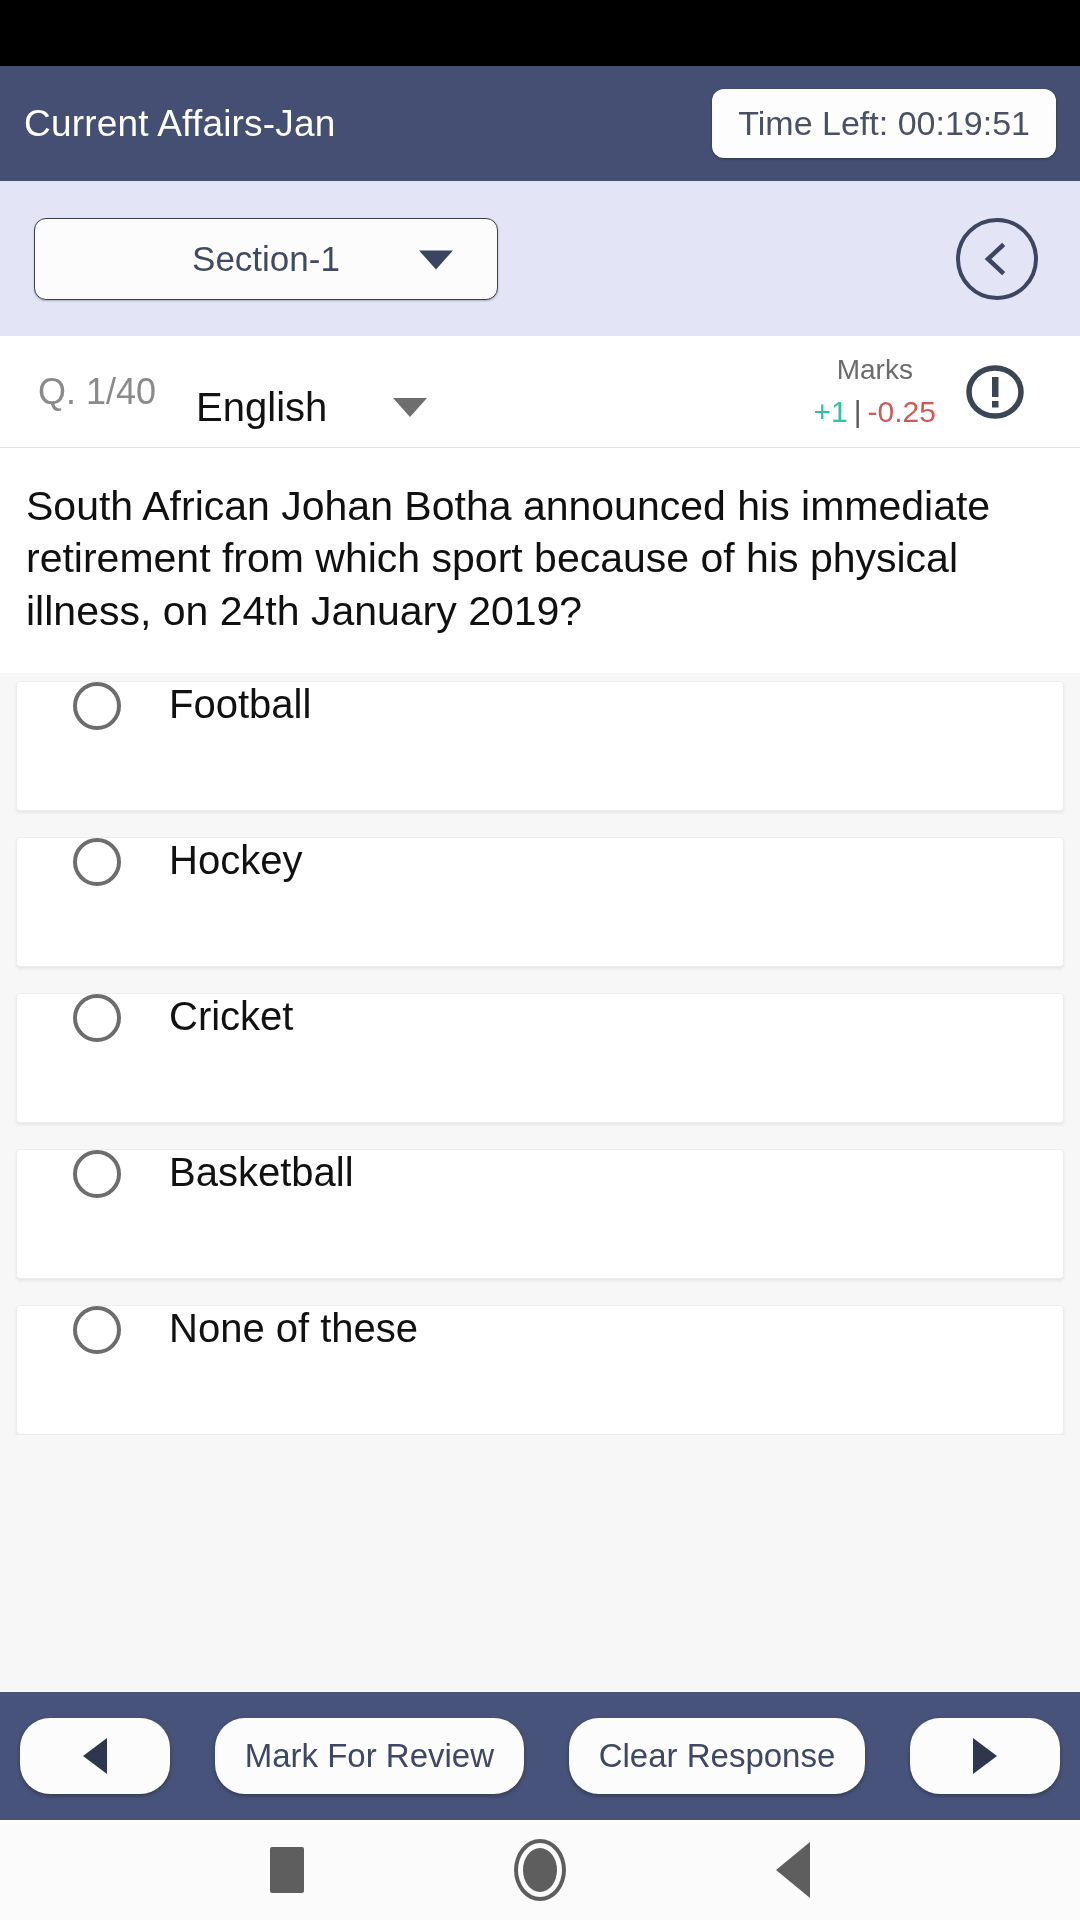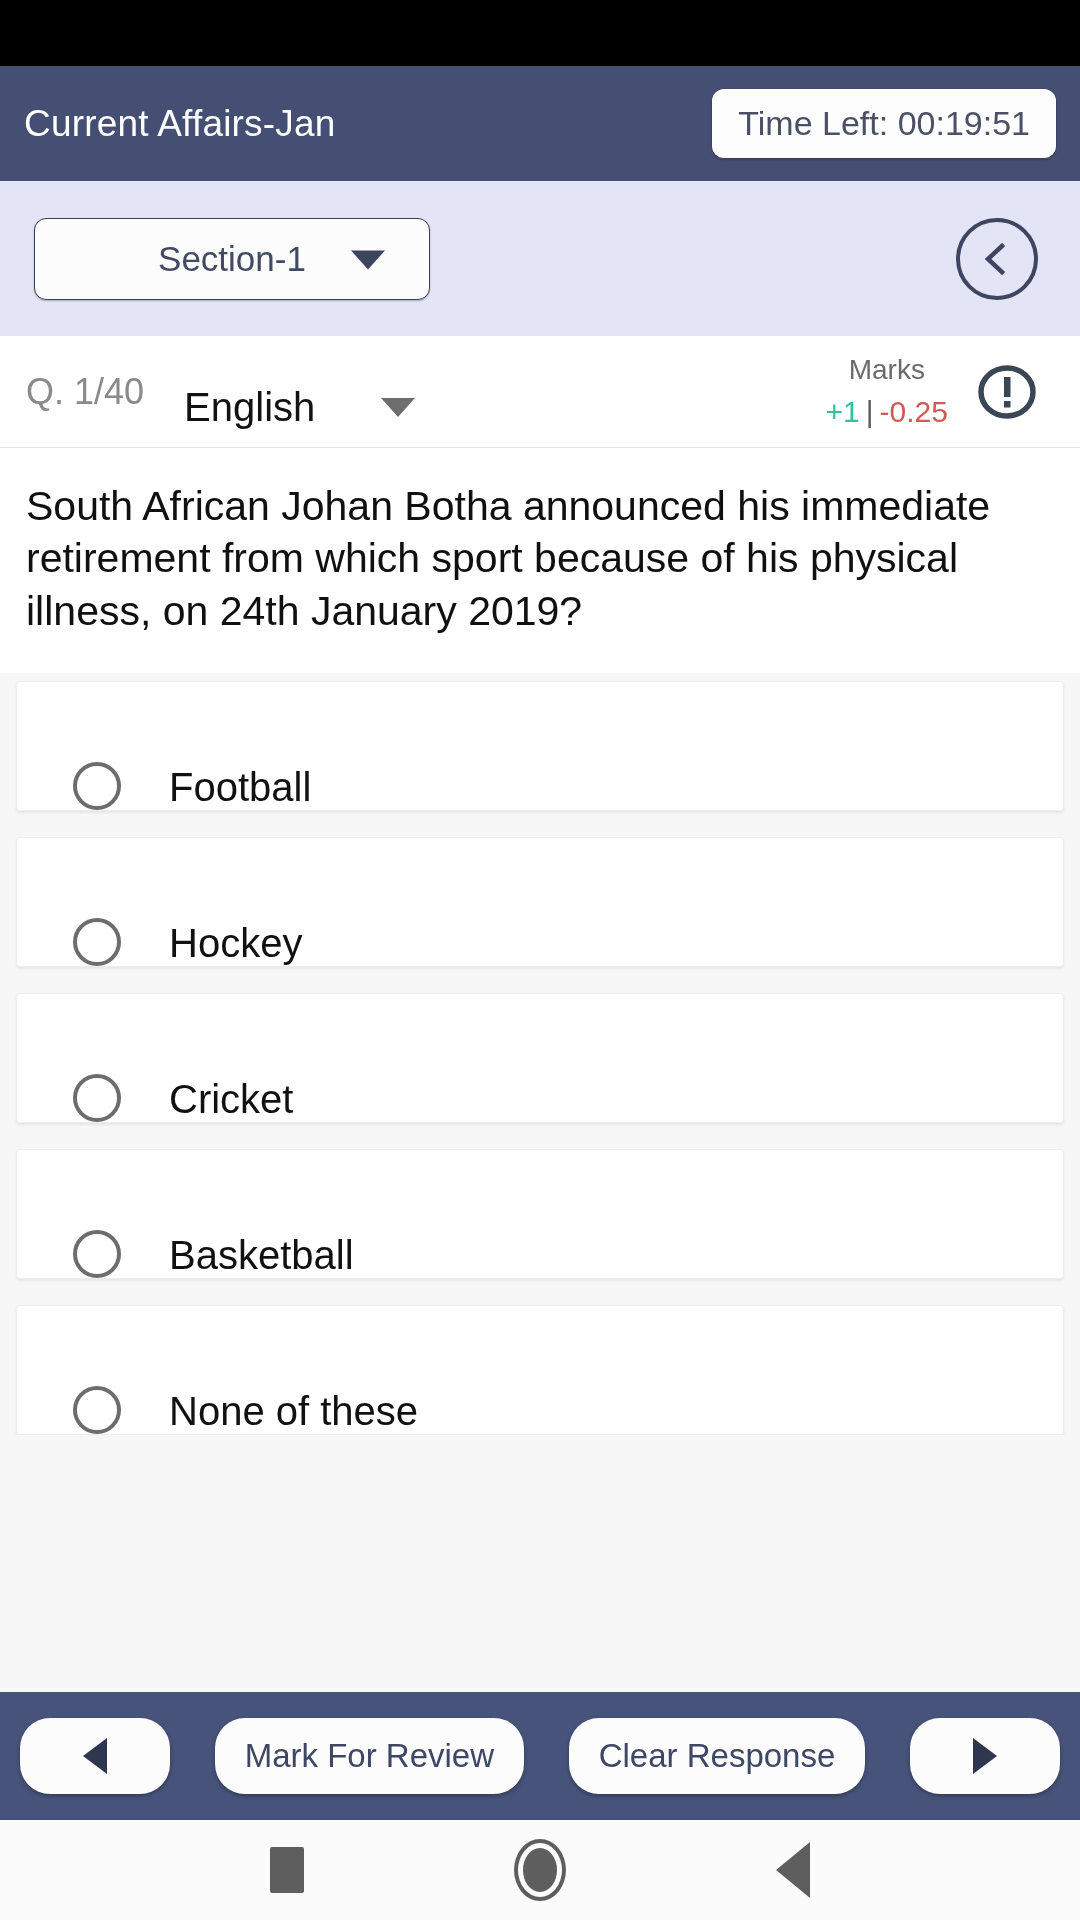--- a/index.html
+++ b/index.html
@@ -45,21 +45,21 @@
   
   .control-band {
     flex:0 0 auto;
     height:155px;
     background:#e3e4f5;
     display:flex; align-items:center;
     padding:0 34px;
     gap:0;
   }
   .section-select {
-    width:396px; height:82px;
+    width:464px; height:82px;
     background:#fcfcfd;
     border:1.5px solid #3a3f52;
     border-radius:12px;
     display:flex; align-items:center; justify-content:center;
     position:relative;
     box-shadow:0 1px 2px rgba(0,0,0,.25);
   }
   .section-select .label {
     font-size:35px; color:#414a63;
   }
@@ -91,21 +91,21 @@
   }
   .back-circle svg { display:block; }
 
   
   .qmeta {
     flex:0 0 auto;
     height:112px;
     background:#ffffff;
     border-bottom:1.5px solid #e3e3e3;
     display:flex; align-items:center;
-    padding:0 26px;
+    padding:0 38px;
   }
   .qnum { font-size:36px; color:#8a8a8a; }
   .lang-wrap {
     display:flex; align-items:center;
     margin-left:40px;
     margin-top:32px;
   }
   .lang-label { font-size:40px; color:#121212; }
   .lang-caret {
     width:0; height:0;
@@ -151,21 +151,21 @@
     padding:8px 16px 0 16px;
     display:flex; flex-direction:column;
     gap:26px;
     background:#f7f7f8;
   }
   .option-card {
     background:#ffffff;
     border:1px solid #ededed;
     border-radius:4px;
     height:130px;
-    display:flex; align-items:flex-end;
+    display:flex; align-items:flex-start;
     padding-left:56px;
     box-shadow:0 2px 3px rgba(0,0,0,.07);
   }
   .radio {
     width:48px; height:48px;
     border:4px solid #6d6d6d;
     border-radius:50%;
     flex:0 0 auto;
   }
   .option-label {

